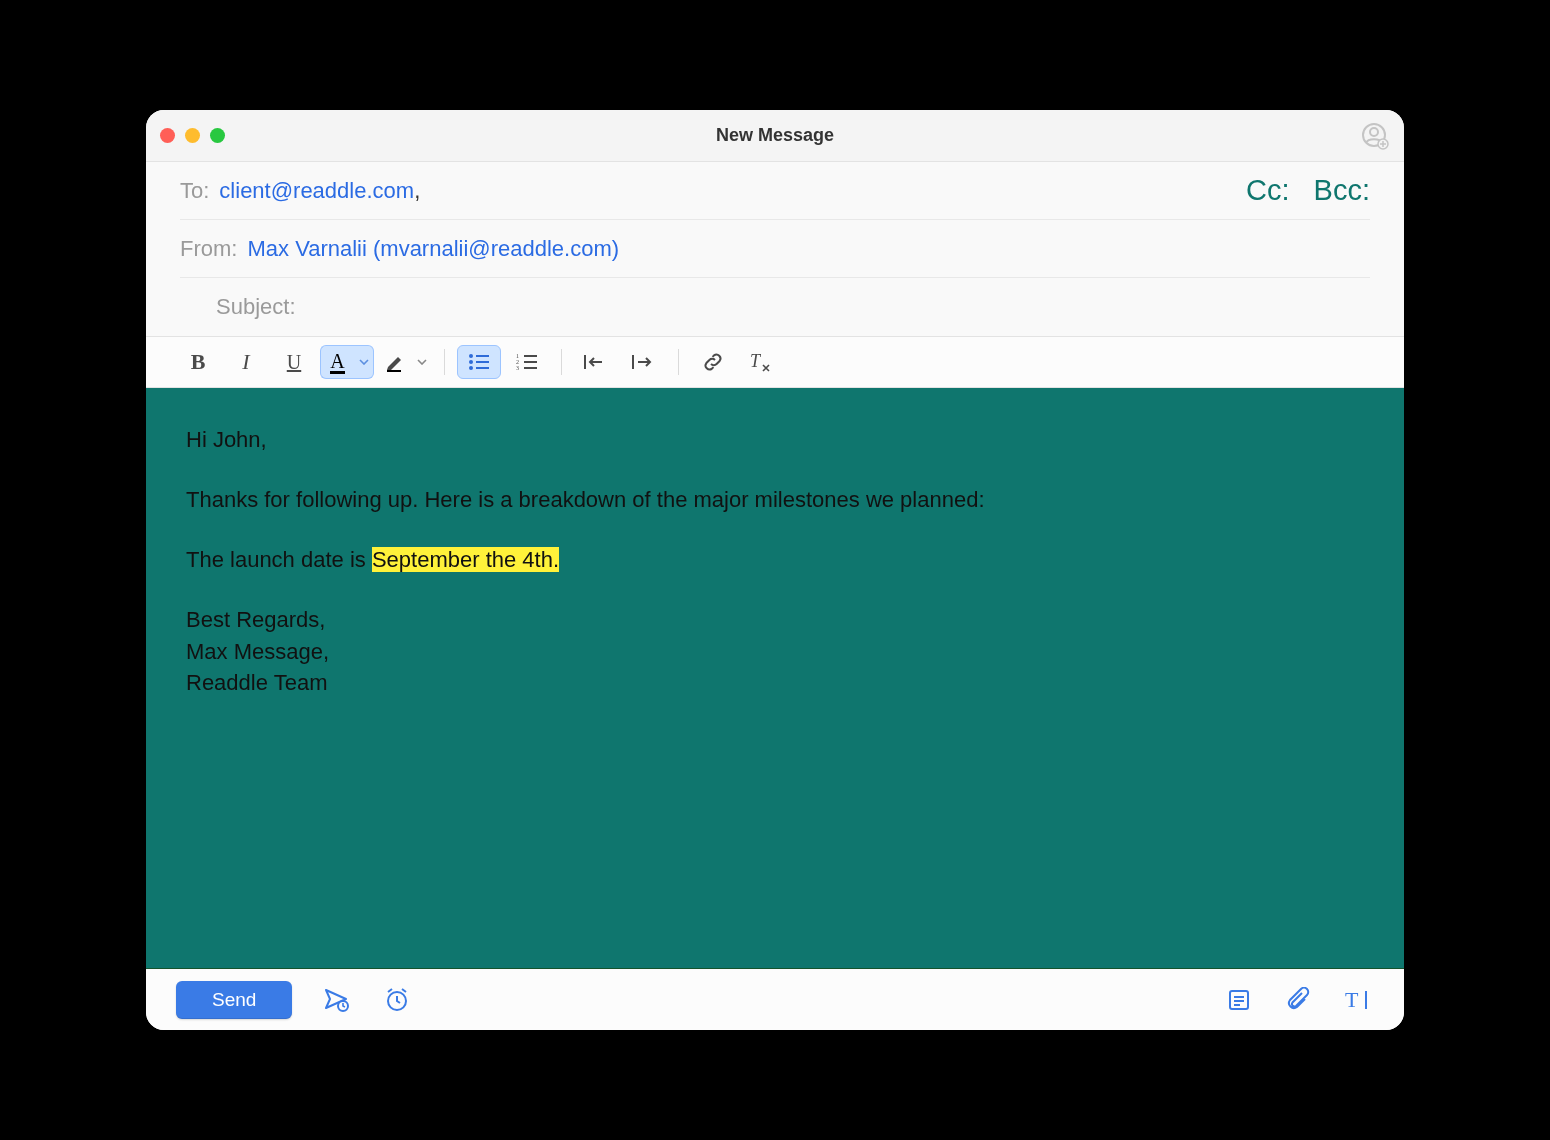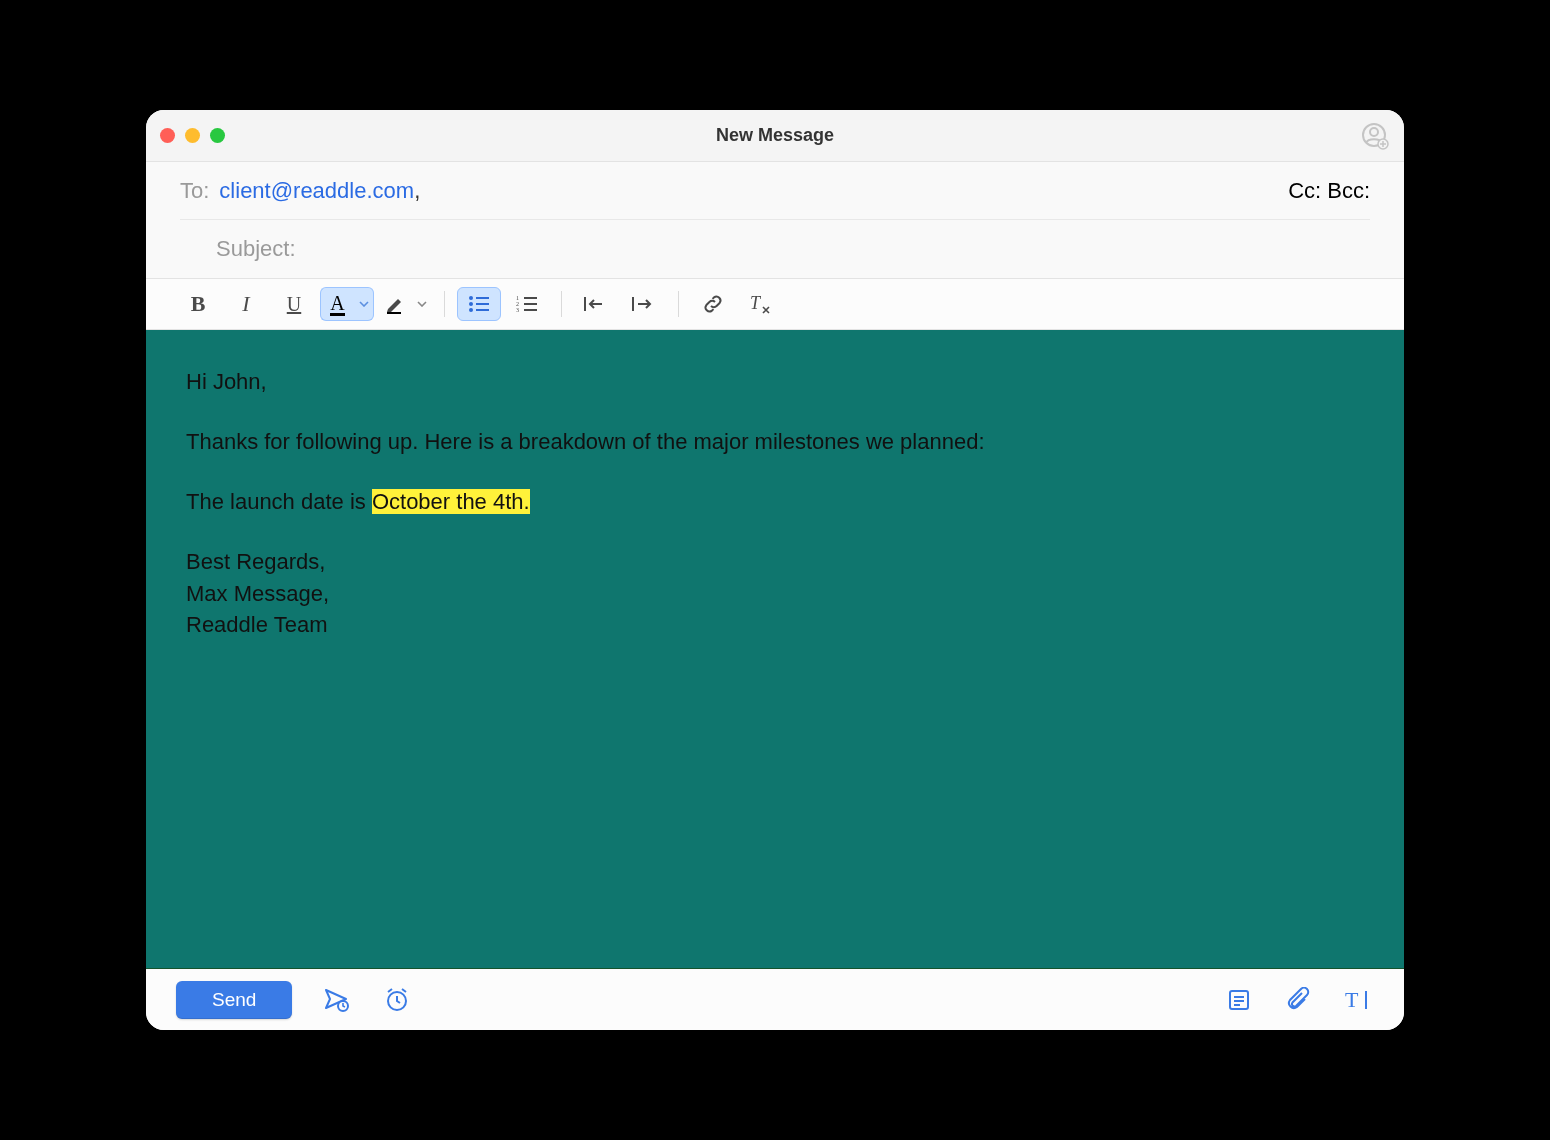--- a/index.html
+++ b/index.html
@@ -52,21 +52,21 @@
   .hrow {
     display:flex; align-items:center;
     font-size:22px;
     min-height:58px;
     border-bottom: 1px solid #e8e8e8;
   }
   .hrow:last-child{border-bottom:none;margin-left:36px;}
   .hlabel { color:#9a9a9a; margin-right:10px;}
   .hval-link { color:#2b6be3; }
   .hval-plain { color:#3a3a3a;}
-  .ccbcc { margin-left:auto; display:flex; gap:6px; color:#000000; font-size:22px;}
+  .ccbcc { margin-left:auto; display:flex; gap:24px; color:#0f766e; font-size:29px;}
   .ccbcc span { cursor:pointer;}
   .toolbar {
     height:52px;
     border-top:1px solid #e3e3e3;
     border-bottom:1px solid #e3e3e3;
     background:#fcfcfc;
     display:flex; align-items:center;
     padding: 0 30px;
     gap:4px;
   }
@@ -153,20 +153,24 @@
   <div class="headers">
     <div class="hrow">
       <span class="hlabel">To:</span>
       <span class="hval-link"><span>client@readdle.com</span><span style="color:#333">,</span></span>
       <div class="ccbcc">
         <span>Cc:</span>
         <span>Bcc:</span>
       </div>
     </div>
     <div class="hrow">
+      <span class="hlabel">From:</span>
+      <span class="hval-link">Max Varnalii (mvarnalii@readdle.com)</span>
+    </div>
+    <div class="hrow">
       <span class="hlabel">Subject:</span>
       <span class="hval-plain"></span>
     </div>
   </div>
 
   <div class="toolbar">
     <div class="tbtn" style="font-weight:900;font-size:22px;">B</div>
     <div class="tbtn" style="font-style:italic;font-size:22px;">I</div>
     <div class="tbtn" style="text-decoration:underline;font-size:20px;">U</div>
 
@@ -245,21 +249,21 @@
         <text x="0" y="15" font-family="Georgia" font-style="italic" font-size="18" fill="#4a4a4a">T</text>
         <path d="M13 13l6 6M19 13l-6 6" stroke="#4a4a4a" stroke-width="1.6"></path>
       </svg>
     </div>
   </div>
 
   <div class="body">
     <p class="para">Hi John,</p>
     <p class="para">Thanks for following up. Here is a breakdown of the major milestones we planned:</p>
     <p class="para">
-      <span>The launch date is </span><span class="hilite">October the 4th.</span>
+      <span>The launch date is </span><span class="hilite">September the 4th.</span>
     </p>
     <p>Best Regards,</p>
     <p>Max Message,</p>
     <p>Readdle Team</p>
   </div>
 
   <div class="footer">
     <button class="send-btn">Send</button>
     <div class="ficon">
       <svg width="26" height="24" viewBox="0 0 26 24">

